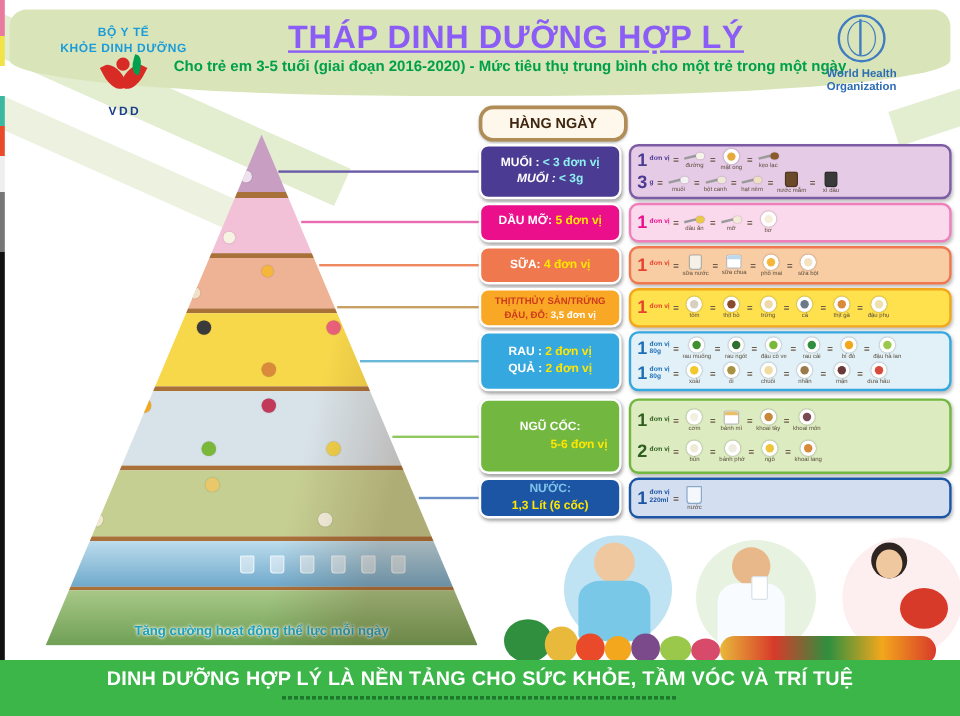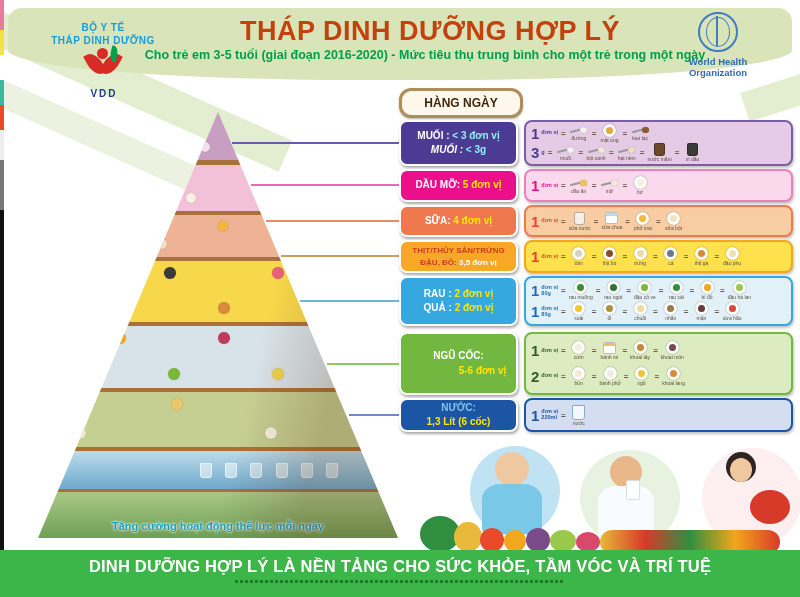--- a/index.html
+++ b/index.html
@@ -89,30 +89,30 @@
 
 <div id="poster">
 
   <div class="ribbon" style="left:-40px;top:70px;width:340px;height:34px;transform:rotate(24deg);"></div>
   <div class="ribbon" style="left:-60px;top:120px;width:300px;height:26px;transform:rotate(24deg);opacity:.55;"></div>
   <div class="ribbon" style="left:742px;top:74px;width:120px;height:30px;transform:rotate(-18deg);"></div>
 
   <div id="header-band" style="background: rgb(217, 229, 185);"></div>
   <div id="ministry">
     <div>BỘ Y TẾ</div>
-    <div>THÁP DINH DƯỠNG</div>
+    <div>KHỎE DINH DƯỠNG</div>
   </div>
   <div id="vdd-logo">
     <div class="dot"></div>
     <div class="petal-l"></div>
     <div class="petal-r"></div>
     <div class="leaf"></div>
   </div>
   <div id="vdd-text">VDD</div>
-  <div id="main-title" style="color: #c2410c;">THÁP DINH DƯỠNG HỢP LÝ</div>
+  <div id="main-title" style="color: #8b5cf6; text-decoration: underline;">THÁP DINH DƯỠNG HỢP LÝ</div>
   <div id="subtitle" style="color: rgb(0, 160, 75);">Cho trẻ em 3-5 tuổi (giai đoạn 2016-2020) - Mức tiêu thụ trung bình cho một trẻ trong một ngày</div>
   <div id="who">
     <div id="who-emblem"></div>
     <div id="who-name">
       <div>World Health</div>
       <div>Organization</div>
     </div>
   </div>
 
   <div id="edge-strip">

